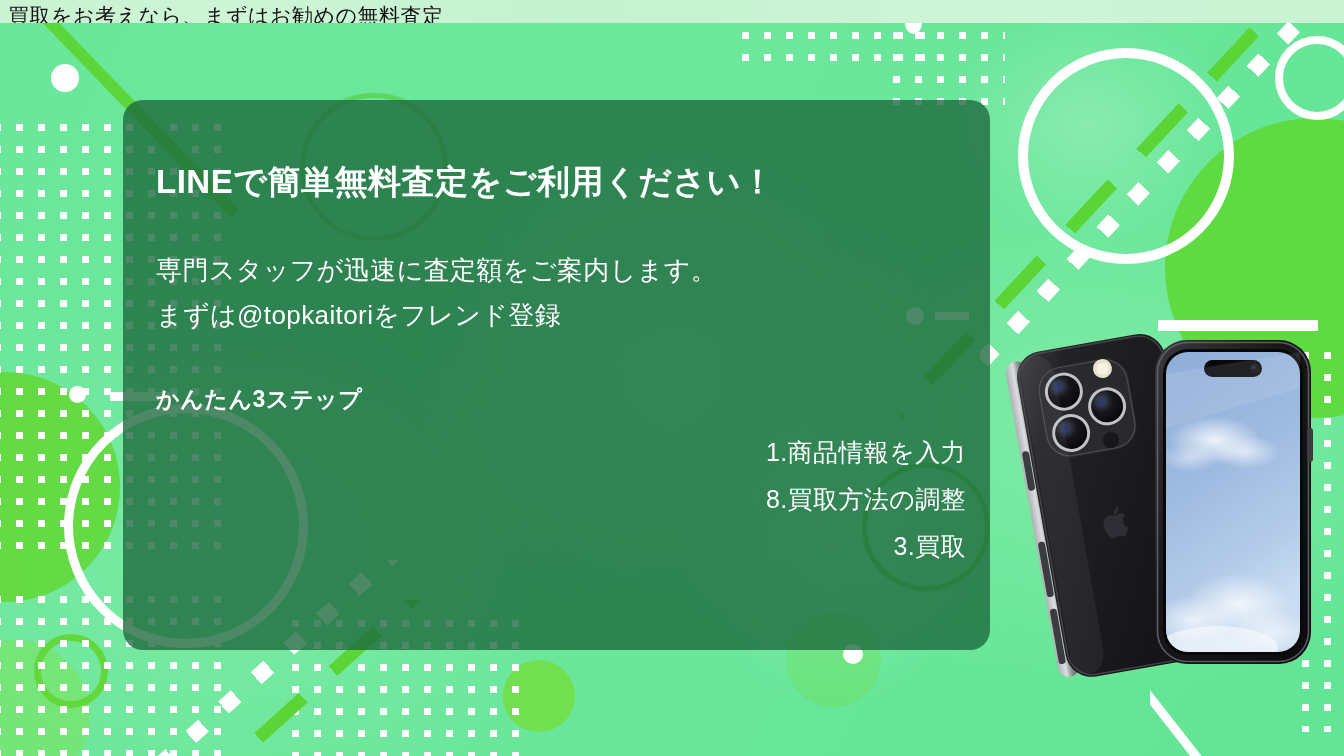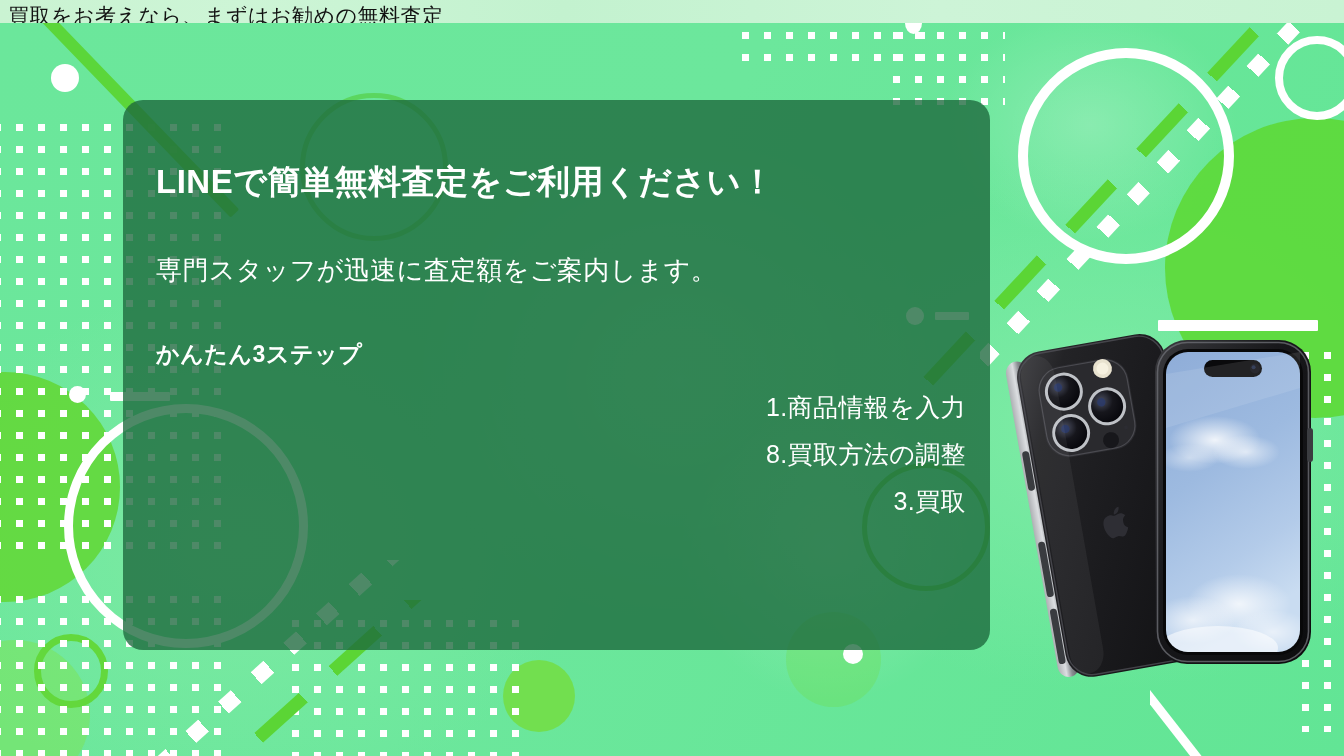--- a/index.html
+++ b/index.html
@@ -239,20 +239,21 @@
     </div>
 
   </div>
 
   <div id="card">
     <div id="card-inner">
 
       <h1 id="headline">LINEで簡単無料査定をご利用ください！</h1>
 
       <div class="lead">専門スタッフが迅速に査定額をご案内します。</div>
+      <div class="lead">まずは@topkaitoriをフレンド登録</div>
 
       <div id="steps-title">かんたん3ステップ</div>
 
       <div id="steps-list">
         <div class="step">1.商品情報を入力</div>
         <div class="step">8.買取方法の調整</div>
         <div class="step">3.買取</div>
       </div>
 
     </div>

